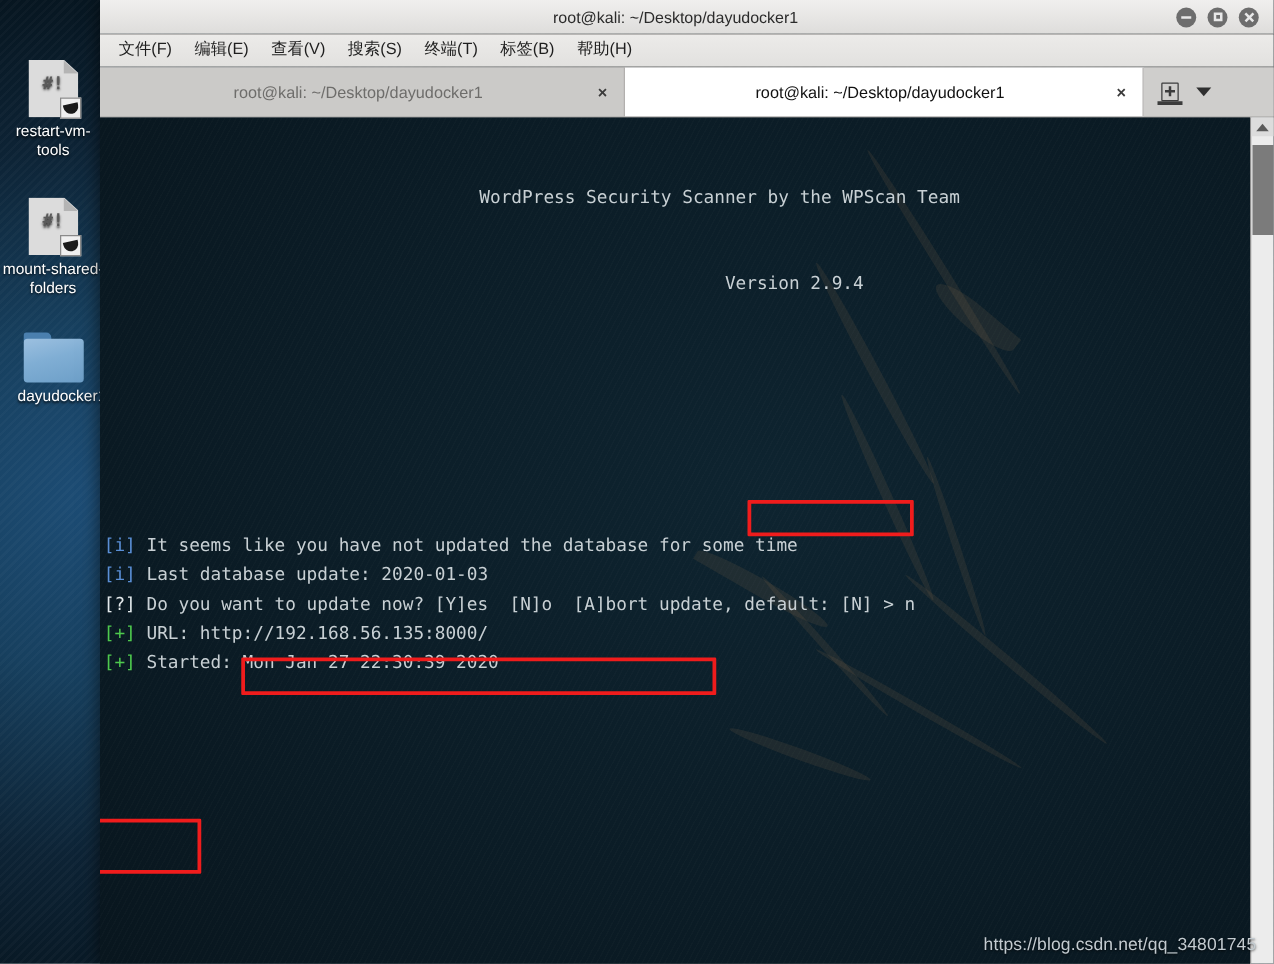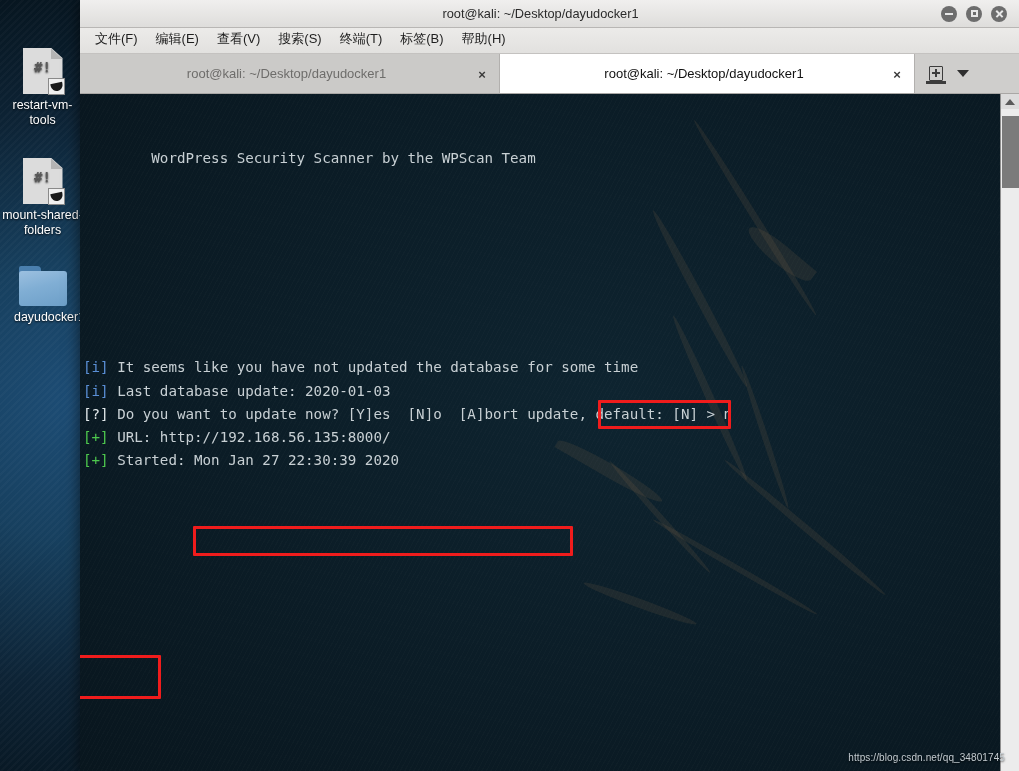--- a/index.html
+++ b/index.html
@@ -170,21 +170,21 @@
     position: relative; z-index: 2;
     padding: 6px 0 0 3px;
     font-family: "DejaVu Sans Mono", "Liberation Mono", monospace;
     font-size: 14.2px; line-height: 23.3px;
     color: #d6dde0; white-space: pre;
   }
   .tl { height: 23.3px; }
   .c-green { color: #4ec94e; }
   .c-blue  { color: #5a8fd6; }
   .c-white { color: #e4eaec; }
-  .c-dim   { color: #c8d0d4; }
+  .c-dim   { color: #c8d0d4; text-align: center; }
 
   
   .redbox {
     position: absolute; z-index: 5;
     border: 3px solid #f01c1c; pointer-events: none;
     border-radius: 1px;
   }
   #box-robots   { left: 518px; top: 306px; width: 133px; height: 29px; }
   #box-authorurl{ left: 113px; top: 432px; width: 380px; height: 30px; }
   #box-bob      { left: -3px; top: 561px; width: 84px; height: 44px; }
@@ -205,21 +205,21 @@
     border-bottom: 6px solid #5a5a5a;
   }
   #scroll-thumb {
     position: absolute; left: 1px; top: 22px; width: 17px; height: 72px;
     background: #7b7b7b; cursor: pointer;
   }
 
   
   #watermark {
     position: absolute; right: 14px; bottom: 8px; z-index: 9;
-    font-size: 10px; color: #c3cbd0;
+    font-size: 14px; color: #c3cbd0;
     font-family: "Liberation Sans", sans-serif;
     letter-spacing: 0.1px;
     text-shadow: 0 1px 2px rgba(0,0,0,0.7);
     pointer-events: none;
   }
 </style>
 </head>
 <body>
 
 <div id="desktop-icons">
@@ -312,20 +312,21 @@
       <span class="dragon d4"></span>
         <span class="dragon d5"></span>
         <span class="dragon d6"></span>
       <span class="dragon d7"></span>
         <span class="dragon d8"></span>
         <span class="dragon d9"></span>
       <span class="dragon d10"></span>
 
       <div id="term-text">
         <div class="tl c-dim">        WordPress Security Scanner by the WPScan Team</div>
+        <div class="tl c-dim">                      Version 2.9.4</div>
         <div class="tl"></div>
         <div class="tl"></div>
         <div id="log-lines"><div class="tl"><span class="c-blue">[i]</span><span class="c-dim"> It seems like you have not updated the database for some time</span></div><div class="tl"><span class="c-blue">[i]</span><span class="c-dim"> Last database update: 2020-01-03</span></div><div class="tl"><span class="c-white">[?]</span><span class="c-dim"> Do you want to update now? [Y]es  [N]o  [A]bort update, default: [N] &gt; n</span></div><div class="tl"><span class="c-green">[+]</span><span class="c-dim"> URL: http://192.168.56.135:8000/</span></div><div class="tl"><span class="c-green">[+]</span><span class="c-dim"> Started: Mon Jan 27 22:30:39 2020</span></div><div class="tl"><span class="c-dim"></span></div></div>
       </div>
 
       <div class="redbox" id="box-robots"></div>
       <div class="redbox" id="box-authorurl"></div>
       <div class="redbox" id="box-bob"></div>
     </div>
 

